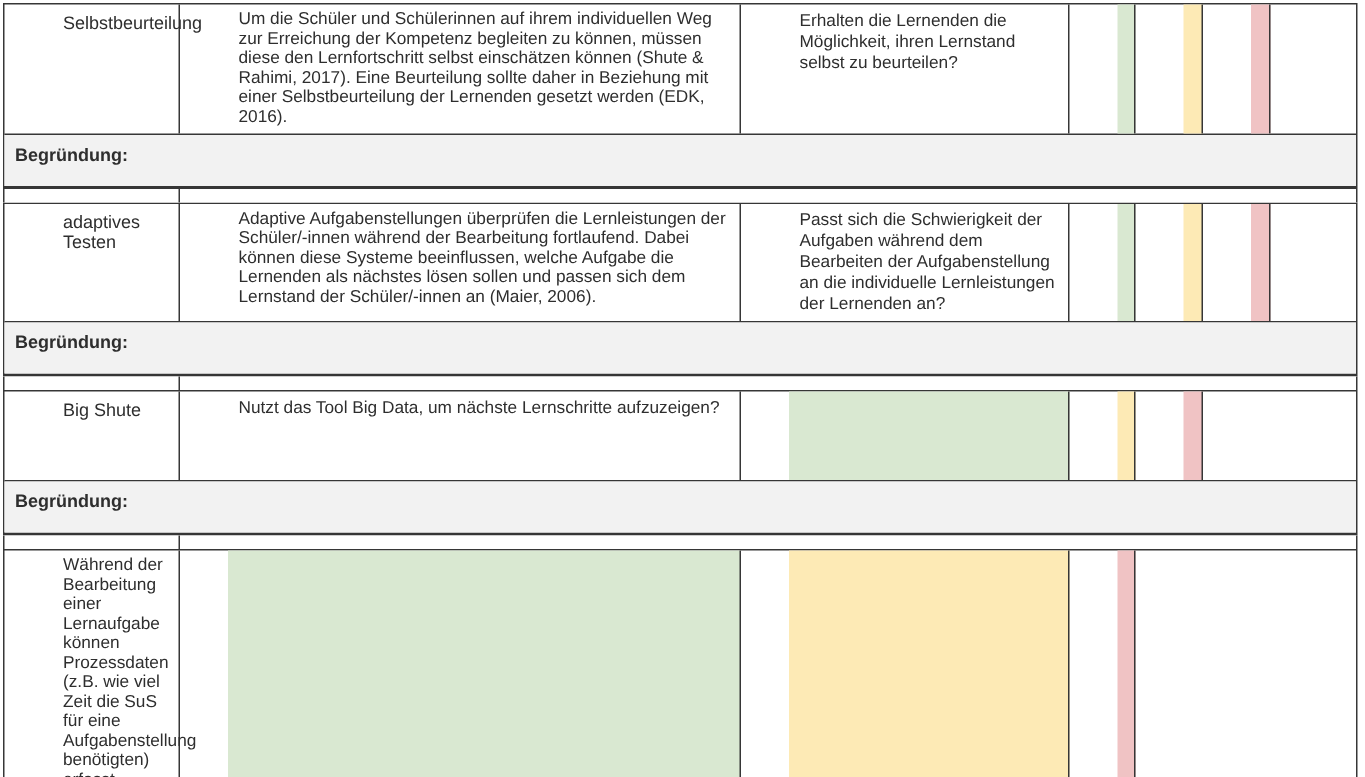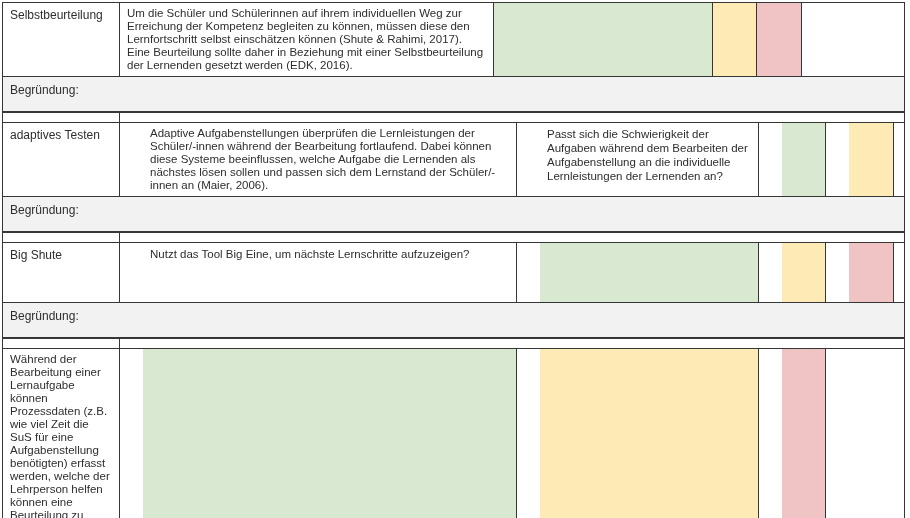--- a/index.html
+++ b/index.html
@@ -27,34 +27,36 @@
     display: grid;
     grid-template-columns: 117px 374px 219px 44px 45px 45px auto;
     border-bottom: 1px solid #363636;
   }
   .cell {
     box-sizing: border-box;
     border-right: 1px solid #363636;
     padding: 4px 6px 4px 7px;
     font-size: 11.5px;
     line-height: 13px;
+    margin-left: 32px;
   }
   .cell:last-child { border-right: none; }
   .term { font-size: 12px; padding-top: 6px; }
   .question { line-height: 14px; }
   .rating { padding: 0; }
   .begr-row {
     background: #f2f2f2;
     min-height: 34px;
     box-sizing: border-box;
     padding: 6px 0 0 7px;
     font-size: 12px;
+    font-weight: bold;
   }
   .mh73 { min-height: 73px; }
-  .mh59 { min-height: 59px; gap: 23px; }
+  .mh59 { min-height: 59px; }
   .mh36 { min-height: 36px; }
   .spacer {
     position: relative;
     height: 9px;
     border-left: 1px solid #363636;
     border-right: 1px solid #363636;
     background: #ffffff;
   }
   .spacer::before {
     content: "";
@@ -68,20 +70,21 @@
 </style>
 </head>
 <body>
 
 <div class="table-area">
 
   <section class="block">
     <div class="main-row mh73">
       <div class="cell term">Selbstbeurteilung</div>
       <div class="cell desc">Um die Schüler und Schülerinnen auf ihrem individuellen Weg zur Erreichung der Kompetenz begleiten zu können, müssen diese den Lernfortschritt selbst einschätzen können (Shute &amp; Rahimi, 2017). Eine Beurteilung sollte daher in Beziehung mit einer Selbstbeurteilung der Lernenden gesetzt werden (EDK, 2016).</div>
+      <div class="cell question">Erhalten die Lernenden die Möglichkeit, ihren Lernstand selbst zu beurteilen?</div>
       <div class="cell rating" style="background: rgb(217, 232, 209);"></div>
       <div class="cell rating" style="background: rgb(253, 234, 181);"></div>
       <div class="cell rating" style="background: rgb(240, 195, 196);"></div>
       <div class="cell"></div>
     </div>
     <div class="begr-row">Begründung:</div>
   </section>
   <div class="spacer"></div>
 
   <section class="block">
@@ -94,21 +97,21 @@
       <div class="cell rating" style="background: rgb(240, 195, 196);"></div>
       <div class="cell"></div>
     </div>
     <div class="begr-row">Begründung:</div>
   </section>
   <div class="spacer"></div>
 
   <section class="block">
     <div class="main-row mh59">
       <div class="cell term">Big Shute</div>
-      <div class="cell question">Nutzt das Tool Big Eine, um nächste Lernschritte aufzuzeigen?</div>
+      <div class="cell question">Nutzt das Tool Big Data, um nächste Lernschritte aufzuzeigen?</div>
       <div class="cell rating" style="background: rgb(217, 232, 209);"></div>
       <div class="cell rating" style="background: rgb(253, 234, 181);"></div>
       <div class="cell rating" style="background: rgb(240, 195, 196);"></div>
       <div class="cell"></div>
     </div>
     <div class="begr-row">Begründung:</div>
   </section>
   <div class="spacer"></div>
 
   <section class="block">

